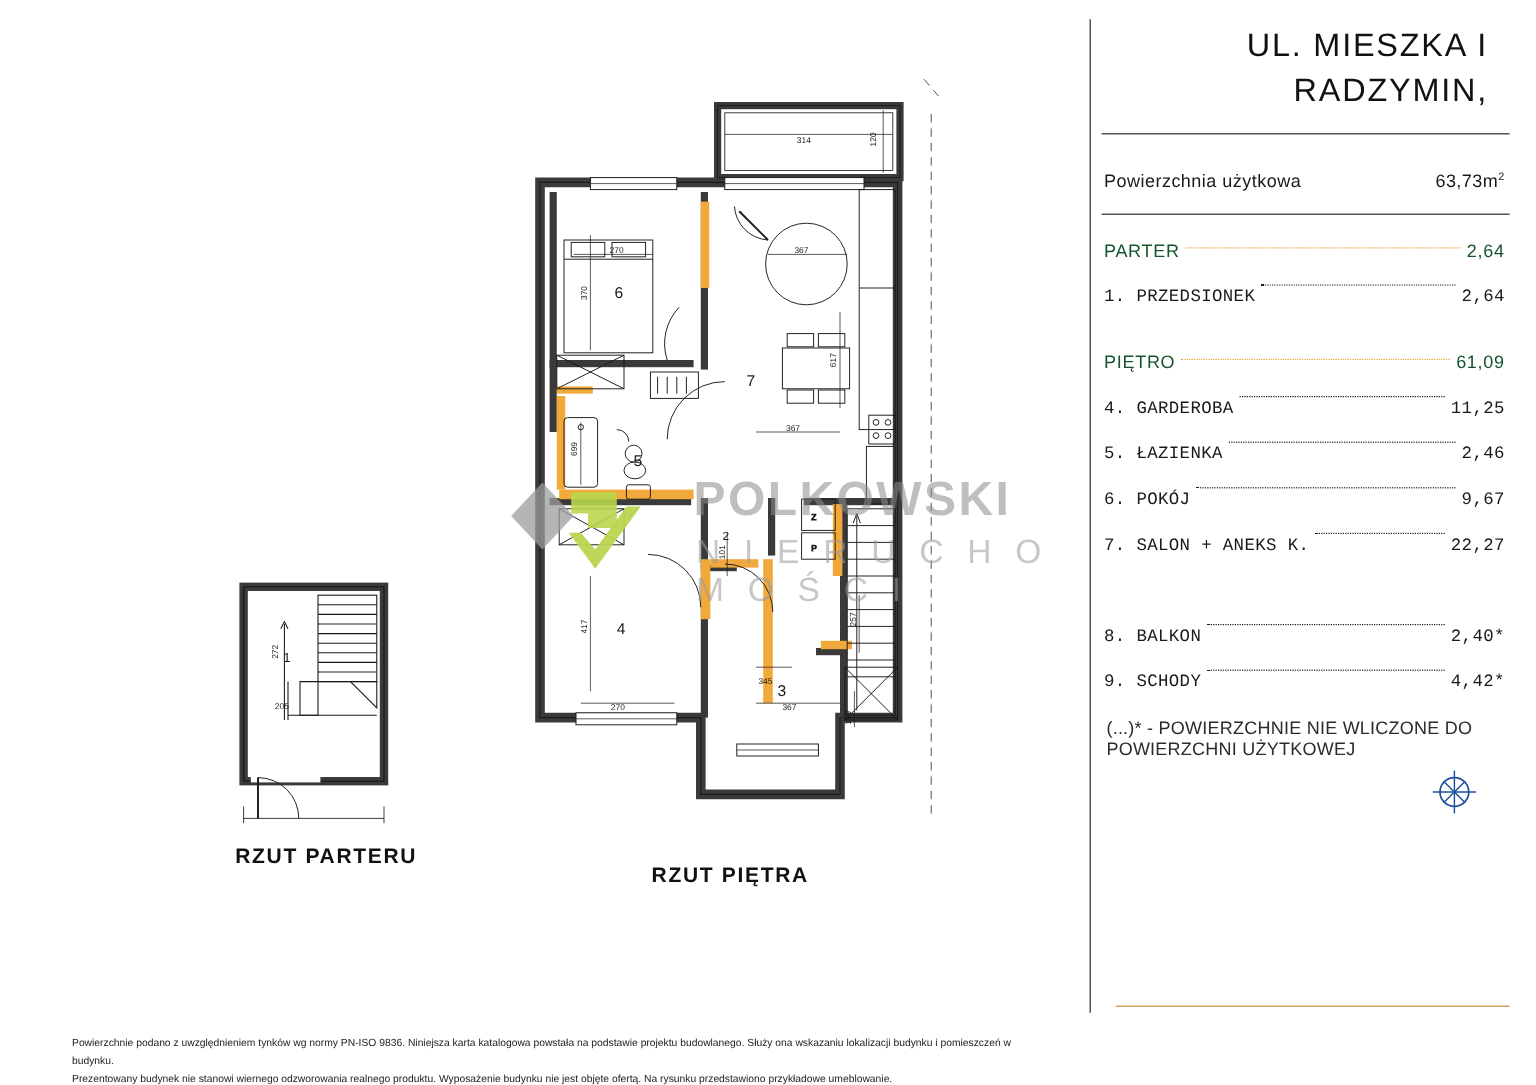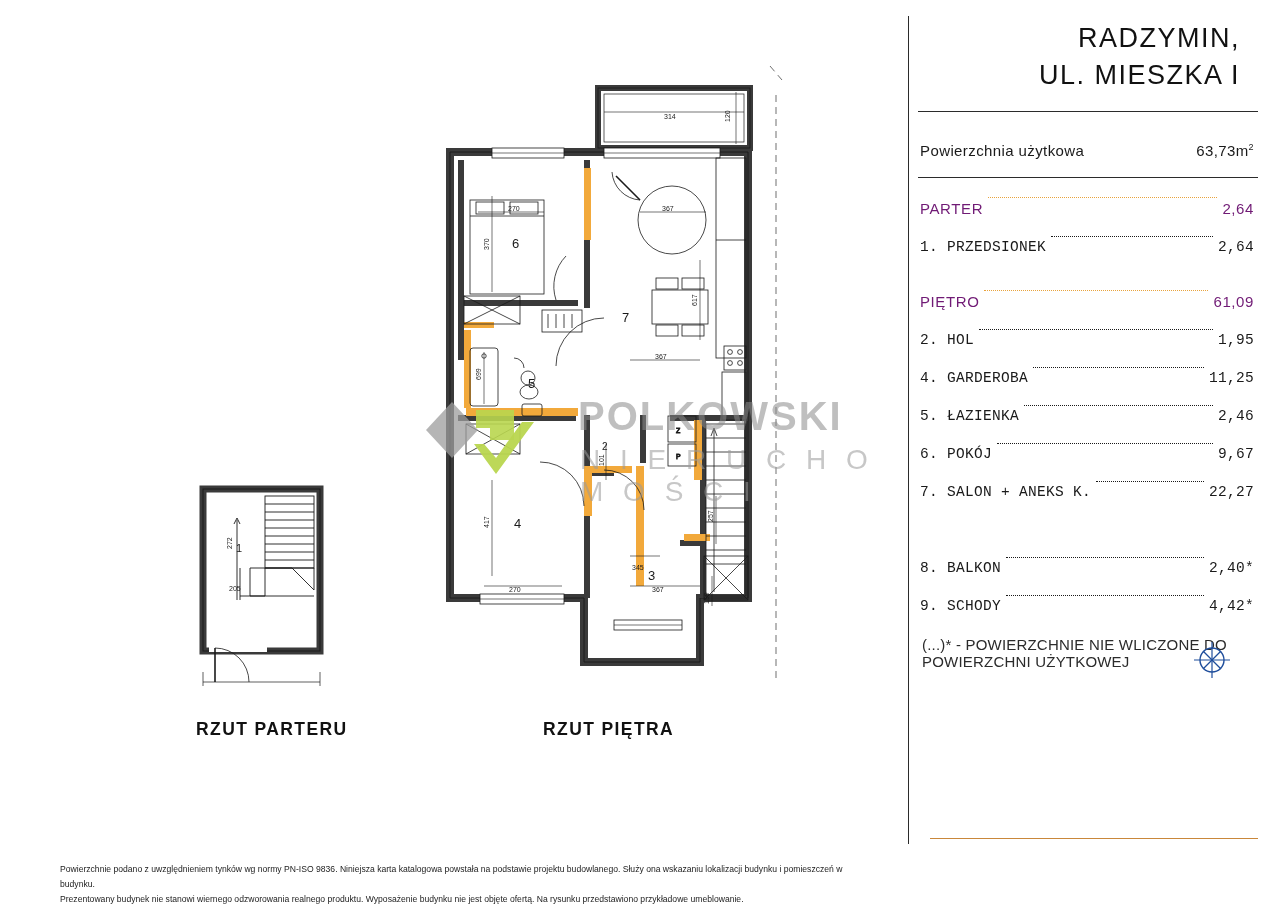--- a/index.html
+++ b/index.html
@@ -32,21 +32,21 @@
     margin-top:30px; padding:0 4px 0 2px;
   }
   .area-label { font-size:15px; letter-spacing:.4px; }
   .area-value { font-size:15px; letter-spacing:.4px; }
   .area-value sup { font-size:9px; }
 
   .rule2 { height:1px; background:#2b2b2b; margin-top:18px; }
 
   .list { margin-top:22px; padding:0 4px 0 2px; }
   .group-head {
-    display:flex; align-items:flex-start; color:#701a75; font-size:15px;
+    display:flex; align-items:center; color:#14532d; font-size:15px;
     letter-spacing:.6px; margin-bottom:6px;
   }
   .row {
     display:flex; align-items:flex-start; font-size:14.5px;
     letter-spacing:.3px; margin:22px 0; color:#1a1a1a;font-family:Liberation Mono, monospace;
   }
   .row .nm { white-space:nowrap; }
   .dots {
     flex:1 1 auto; margin:0 5px; border-bottom:1.5px dotted currentColor;
     transform:translateY(-3px); min-width:10px;
@@ -65,21 +65,21 @@
   .panel-rule-bottom {
     position:absolute; left:930px; top:838px; width:328px; height:1px;
     background:#c9873a;
   }
 
   
   .caption {
     position:absolute; font-size:17.5px; letter-spacing:1.4px; color:#111;
     font-weight:700;
   }
-  #cap-parter { left:196px; top:719px; }
+  #cap-parter { left:196px; top:703px; }
   #cap-pietra { left:543px; top:719px; }
 
   
   .disclaimer {
     position:absolute; left:60px; top:830px; width:800px;
     text-align:left; font-size:8.6px; line-height:1.75; color:#222;margin-top:32px;
   }
 
   
   .watermark {
@@ -349,22 +349,22 @@
 
   <div class="disclaimer">
     <div>Powierzchnie podano z uwzględnieniem tynków wg normy PN-ISO 9836. Niniejsza karta katalogowa powstała na podstawie projektu budowlanego. Służy ona wskazaniu lokalizacji budynku i pomieszczeń w budynku.</div>
     <div>Prezentowany budynek nie stanowi wiernego odzworowania realnego produktu. Wyposażenie budynku nie jest objęte ofertą. Na rysunku przedstawiono przykładowe umeblowanie.</div>
   </div>
 
   <div class="divider-v"></div>
 
   <div class="info-panel">
     <div class="title-block">
+      <div class="title-line">UL. MIESZKA I</div>
       <div class="title-line">RADZYMIN,</div>
-      <div class="title-line">UL. MIESZKA I</div>
     </div>
 
     <div class="rule"></div>
 
     <div class="area-row">
       <span class="area-label">Powierzchnia użytkowa</span>
       <span class="area-value"><span>63,73m</span><sup>2</sup></span>
     </div>
 
     <div class="rule2"></div>
@@ -383,25 +383,20 @@
       </div>
 
       <div class="spacer-sm"></div>
 
       <div class="group-head">
         <span class="nm">PIĘTRO</span>
         <span class="dots"></span>
         <span class="val">61,09</span>
       </div>
 
-      <div class="row">
-        <span class="nm">2. HOL</span>
-        <span class="dots"></span>
-        <span class="val">1,95</span>
-      </div>
       <div class="row">
         <span class="nm">4. GARDEROBA</span>
         <span class="dots"></span>
         <span class="val">11,25</span>
       </div>
       <div class="row">
         <span class="nm">5. ŁAZIENKA</span>
         <span class="dots"></span>
         <span class="val">2,46</span>
       </div>

